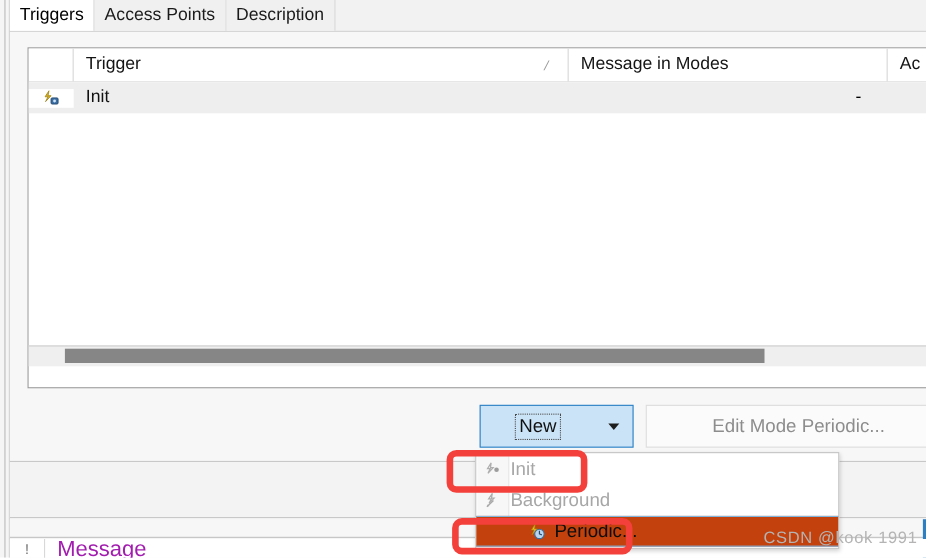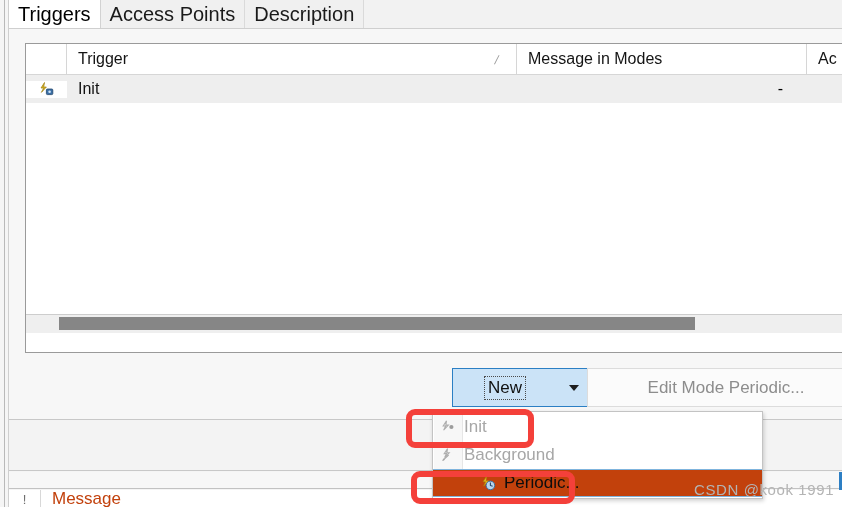--- a/index.html
+++ b/index.html
@@ -41,21 +41,21 @@
     background: #f2f2f2;
     border-bottom: 1px solid #cfcfcf;
     box-sizing: border-box;
     display: flex;
     align-items: stretch;
   }
   .tab {
     display: flex;
     align-items: center;
     padding: 0 9px;
-    font-size: 20px;
+    font-size: 16px;
     color: #1a1a1a;
     background: #f0f0f0;
     border-right: 1px solid #dadada;
     box-sizing: border-box;
     white-space: nowrap;
     cursor: default;
   }
   .tab.active {
     background: #ffffff;
     color: #000000;
@@ -176,21 +176,21 @@
   }
 
   
   #button-row {
     position: absolute;
     left: 0; top: 338px;
     width: 833px; height: 44px;
   }
   #new-button {
     position: absolute;
-    left: 443px; top: 1px;
+    left: 427px; top: 1px;
     width: 140px; height: 39px;
     background: #cbe3f7;
     border: 1px solid #2b7fc4;
     box-sizing: border-box;
     display: flex;
     align-items: center;
     cursor: default;
   }
   #new-label-wrap {
     flex: 1;
@@ -275,22 +275,22 @@
     border-right: 1px solid #d8d8d8;
     box-sizing: border-box;
     display: flex;
     align-items: center;
     justify-content: center;
     font-size: 13px;
     color: #6f6f6f;
   }
   #message-label {
     padding-left: 11px;
-    font-size: 17px;
-    color: #c2410c;
+    font-size: 20px;
+    color: #a21caf;
     line-height: 18px;
     white-space: nowrap;
   }
   #lower-right-edge {
     position: absolute;
     right: 0; top: 52px;
     width: 3px; height: 36px;
     background: #2d7fc4;
   }
 

